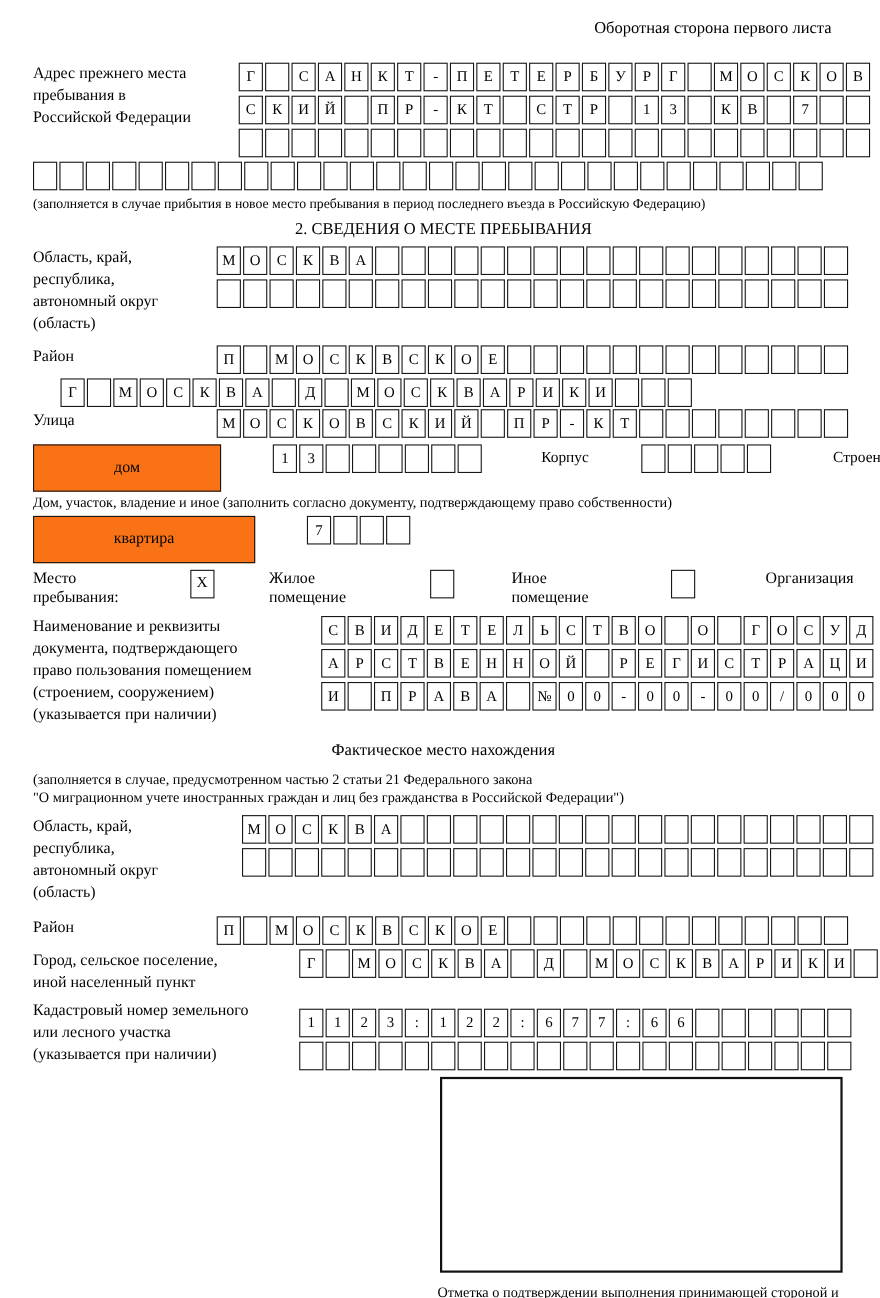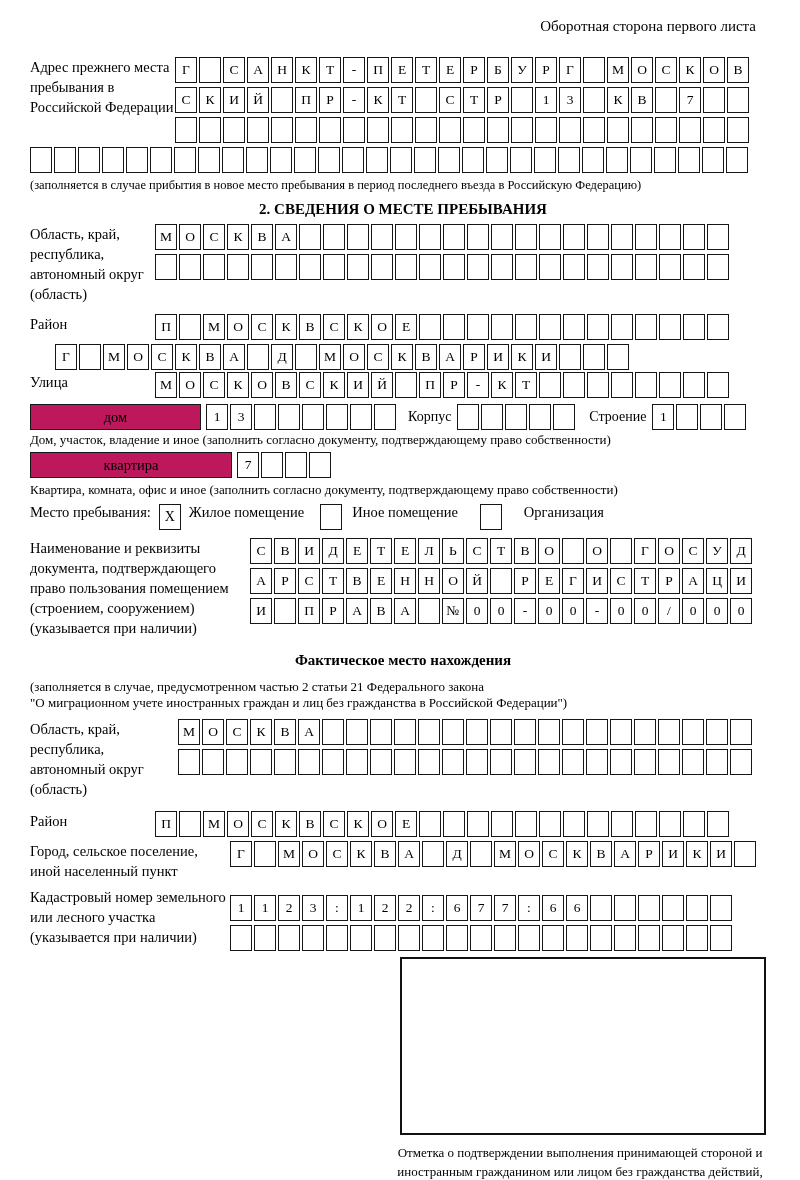--- a/index.html
+++ b/index.html
@@ -3,37 +3,37 @@
 <meta charset="utf-8">
 <style>
   html,body { margin:0; padding:0; background:#fff; }
   .page {
     width:800px; height:1180px; box-sizing:border-box;
     padding:18px 24px 0 30px; background:#fff; color:#000;
     font-family:"Liberation Serif","DejaVu Serif",serif;
     overflow:hidden; position:relative;
   }
   .header-note { text-align:right; font-size:15px; padding-right:20px; margin-bottom:22px; }
-  .row { display:flex; align-items:flex-start; }
+  .row { display:flex; align-items:flex-start;gap:42px; }
   .lbl { font-size:14.5px; line-height:20px; flex-shrink:0; }
   .w145{width:145px} .w125{width:125px} .w148{width:148px} .w200{width:200px} .w220{width:220px}
   .cellcol { display:flex; flex-direction:column; gap:4px; }
   .cells { display:flex; gap:2px; }
   .cell {
     box-sizing:border-box; width:22px; height:26px; flex-shrink:0;
     border:1.6px solid #161616; background:#fff;
     display:inline-flex; align-items:center; justify-content:center;
     font-size:13.5px; line-height:1;
   }
   .caption { font-size:12.5px; text-align:left; line-height:16px; }
-  .title { font-weight:bold; font-size:15px; text-align:center; }
+  .title { font-weight:normal; font-size:15px; text-align:center; }
   .typebox {
-    box-sizing:border-box; height:26px; border:1.6px solid #161616;
+    box-sizing:border-box; height:43px; border:1.6px solid #161616;
     display:flex; align-items:center; justify-content:center;
-    font-size:14.5px; flex-shrink:0; background:#be185d;
+    font-size:14.5px; flex-shrink:0; background:#f97316;
   }
   .inline-lbl { font-size:14px; line-height:26px; flex-shrink:0; }
   .chk {
     box-sizing:border-box; width:22px; height:26px; border:1.6px solid #161616;
     display:inline-flex; align-items:center; justify-content:center;
     font-size:14px; flex-shrink:0; background:#fff;
   }
   .stay-row { align-items:flex-start; font-size:14.5px; }
   .confirm-box { width:362px; height:174px; border:2px solid #111; background:#fff; }
   .confirm-caption { width:400px; margin-left:-20px; margin-top:8px; font-size:13px; text-align:center; line-height:19px; }
@@ -345,21 +345,20 @@
 
   <div class="row mt4">
     <div class="typebox" style="width:202px">квартира</div>
     <div class="cells" style="margin-left:5px">
         <span class="cell">7</span>
         <span class="cell"></span>
         <span class="cell"></span>
         <span class="cell"></span>
       </div>
   </div>
-  <div class="caption mt4" style="text-align:left;font-size:13px">Квартира, комната, офис и иное (заполнить согласно документу, подтверждающему право собственности)</div>
 
   <div class="row stay-row mt6">
     <span>Место пребывания:</span>
     <span class="chk" style="margin-left:8px">X</span>
     <span style="margin-left:8px">Жилое помещение</span>
     <span class="chk" style="margin-left:16px"></span>
     <span style="margin-left:10px">Иное помещение</span>
     <span class="chk" style="margin-left:22px"></span>
     <span style="margin-left:22px">Организация</span>
   </div>

